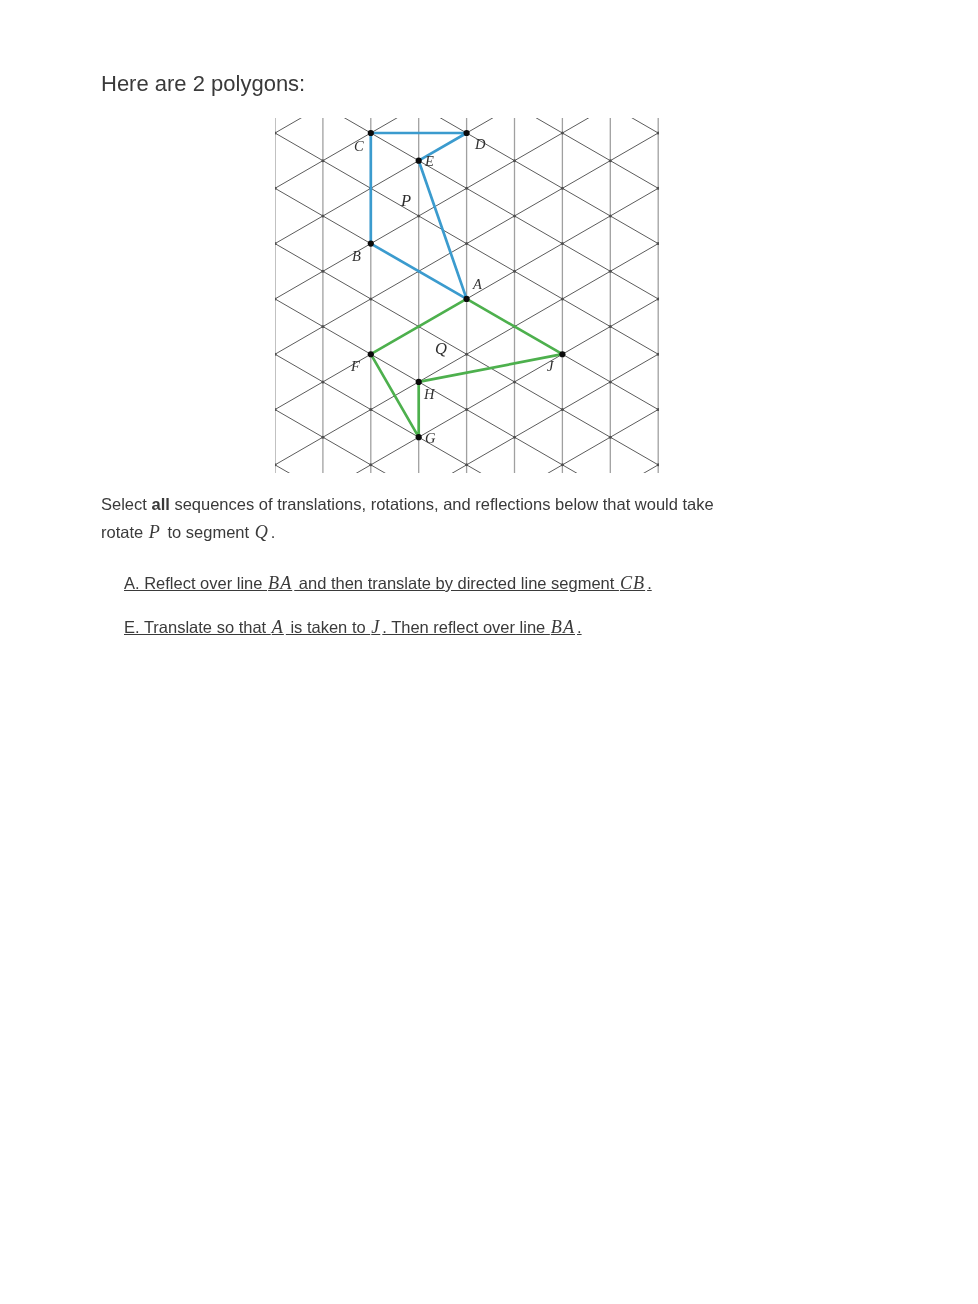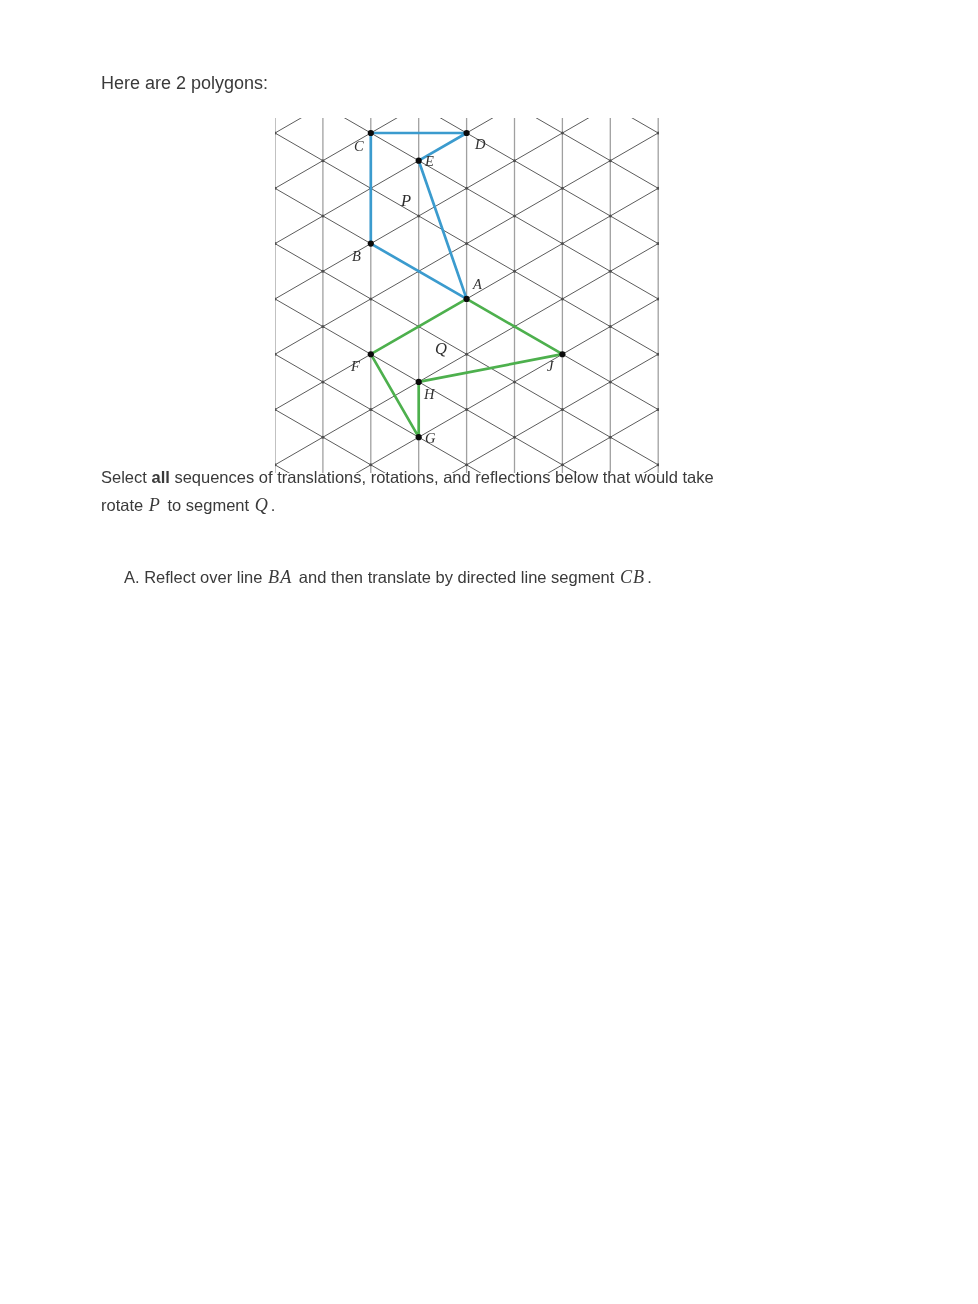--- a/index.html
+++ b/index.html
@@ -2,38 +2,38 @@
 <html><head>
 <meta charset="utf-8">
 <style>
   html,body{margin:0;padding:0;}
   body{
     width:978px;height:1304px;background:#ffffff;position:relative;
     font-family:"Liberation Sans",sans-serif;color:#3a3a3a;overflow:hidden;
   }
   .title{
     position:absolute;left:101px;top:70px;
-    font-size:18px;line-height:27px;white-space:nowrap;
+    font-size:22px;line-height:27px;white-space:nowrap;
   }
   .grid-figure{
     position:absolute;left:275px;top:118px;width:384px;height:355px;
   }
   .grid-figure svg{display:block;width:384px;height:355px;}
   .prompt{
-    position:absolute;left:101px;top:464px;width:770px;
+    position:absolute;left:101px;top:491px;width:770px;
     font-size:16.5px;line-height:27.5px;
   }
   .options{
     position:absolute;left:124px;top:564px;width:766px;
     list-style:none;margin:0;padding:0;
     font-size:16.5px;line-height:27px;
   }
   .options li{
-    margin:0 0 17px 0;
-    padding-left:9px;text-indent:-9px;
+    margin:6px 0 17px 0;
+    padding-left:9px;text-indent:-9px;text-decoration:underline;
   }
   .b{font-weight:bold;}
   .m{
     font-family:"Liberation Serif",serif;font-style:italic;
     font-size:1.1em;letter-spacing:1px;margin:0 2px 0 1px;
   }
   .n{
     font-family:"Liberation Serif",serif;font-style:normal;
     font-size:1.06em;margin:0 1px;
   }
@@ -190,13 +190,14 @@
       <text x="150" y="325" class="vlabel">G</text>
       <text x="126" y="88" class="plabel">P</text>
       <text x="160" y="236" class="plabel">Q</text>
     </svg>
 </div>
 
 <div class="prompt"><span>Select </span><span class="b">all</span><span> sequences of translations, rotations, and reflections below that would take</span><br><span>rotate </span><span class="m">P</span><span> to segment </span><span class="m">Q</span><span>.</span></div>
 
 <ul class="options">
   <li><span>A. Reflect over line </span><span class="m">BA</span><span> and then translate by directed line segment </span><span class="m">CB</span><span>.</span></li>
+  <li><span>E. Translate so that </span><span class="m">A</span><span> is taken to </span><span class="m">J</span><span>. Then reflect over line </span><span class="m">BA</span><span>.</span></li>
 </ul>
 
 </body></html>

